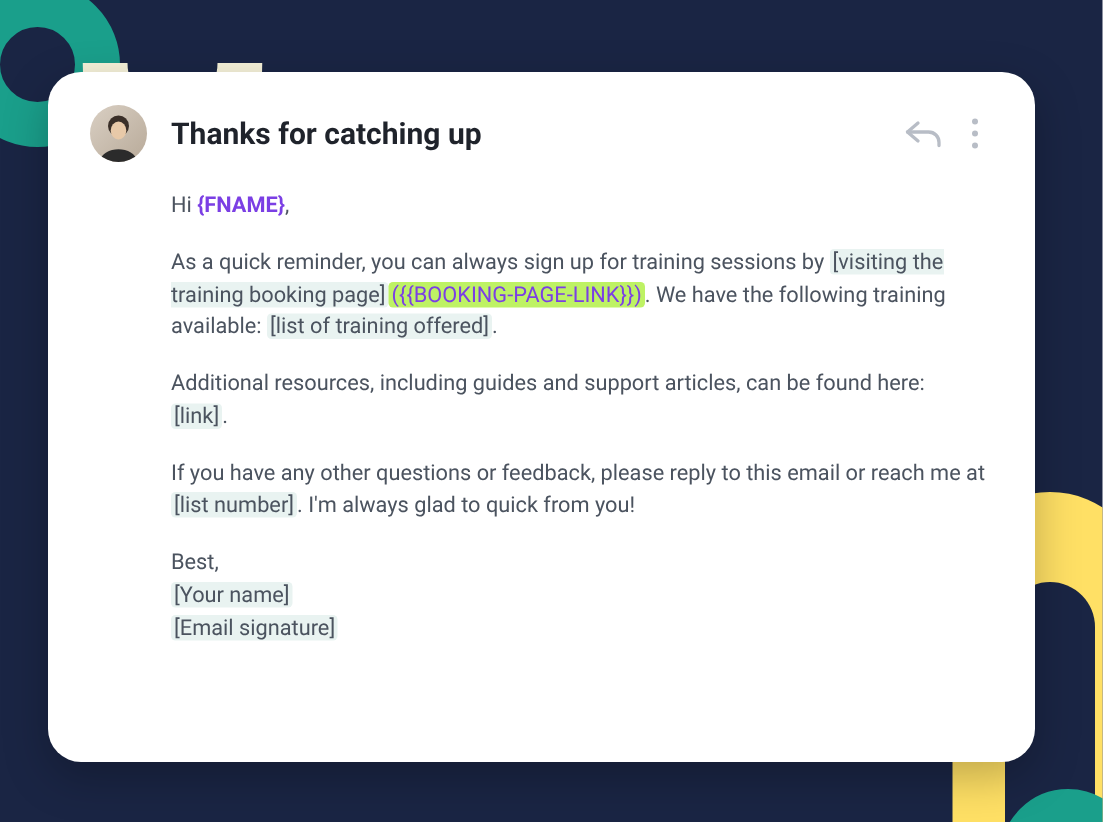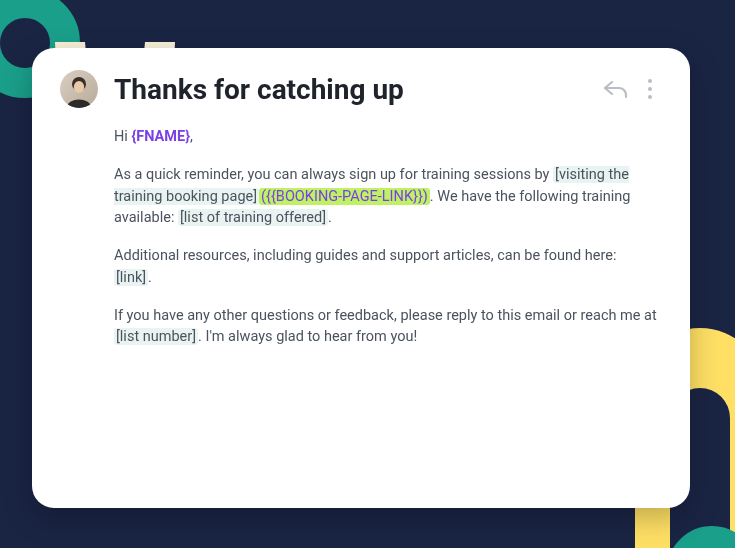--- a/index.html
+++ b/index.html
@@ -61,21 +61,21 @@
     width: 38px; height: 38px; border-radius: 50%;
     background: linear-gradient(135deg, #d9cfc3 0%, #b8aa99 100%);
     display: flex;
     align-items: flex-end;
     justify-content: center;
     overflow: hidden;
     flex-shrink: 0;
   }
   .avatar svg { width: 100%; height: 100%; }
   .title {
-    font-size: 28px;
+    font-size: 20px;
     font-weight: 700;
     color: #1f232b;
     flex: 1;
   }
   .header-actions {
     display: flex;
     align-items: center;
     gap: 14px;
   }
   .reply-icon svg { width: 26px; height: 22px; display: block; }
@@ -153,18 +153,23 @@
 
     <p>
       <span>As a quick reminder, you can always sign up for training sessions by </span><span class="placeholder">[visiting the training booking page]</span><span class="link-token">({{BOOKING-PAGE-LINK}})</span><span>. We have the following training available: </span><span class="placeholder">[list of training offered]</span><span>.</span>
     </p>
 
     <p>
       <span>Additional resources, including guides and support articles, can be found here: </span><span class="placeholder">[link]</span><span>.</span>
     </p>
 
     <p>
-      <span>If you have any other questions or feedback, please reply to this email or reach me at </span><span class="placeholder">[list number]</span><span>. I'm always glad to hear from you!</span>
+      <span>If you have any other questions or feedback, please reply to this email or reach me at </span><span class="placeholder">[list number]</span><span>. I'm always glad to quick from you!</span>
     </p>
 
+    <p>
+      <span>Best,</span><br>
+      <span class="placeholder">[Your name]</span><br>
+      <span class="placeholder">[Email signature]</span>
+    </p>
 
   </div>
 </div>
 
 </body></html>

